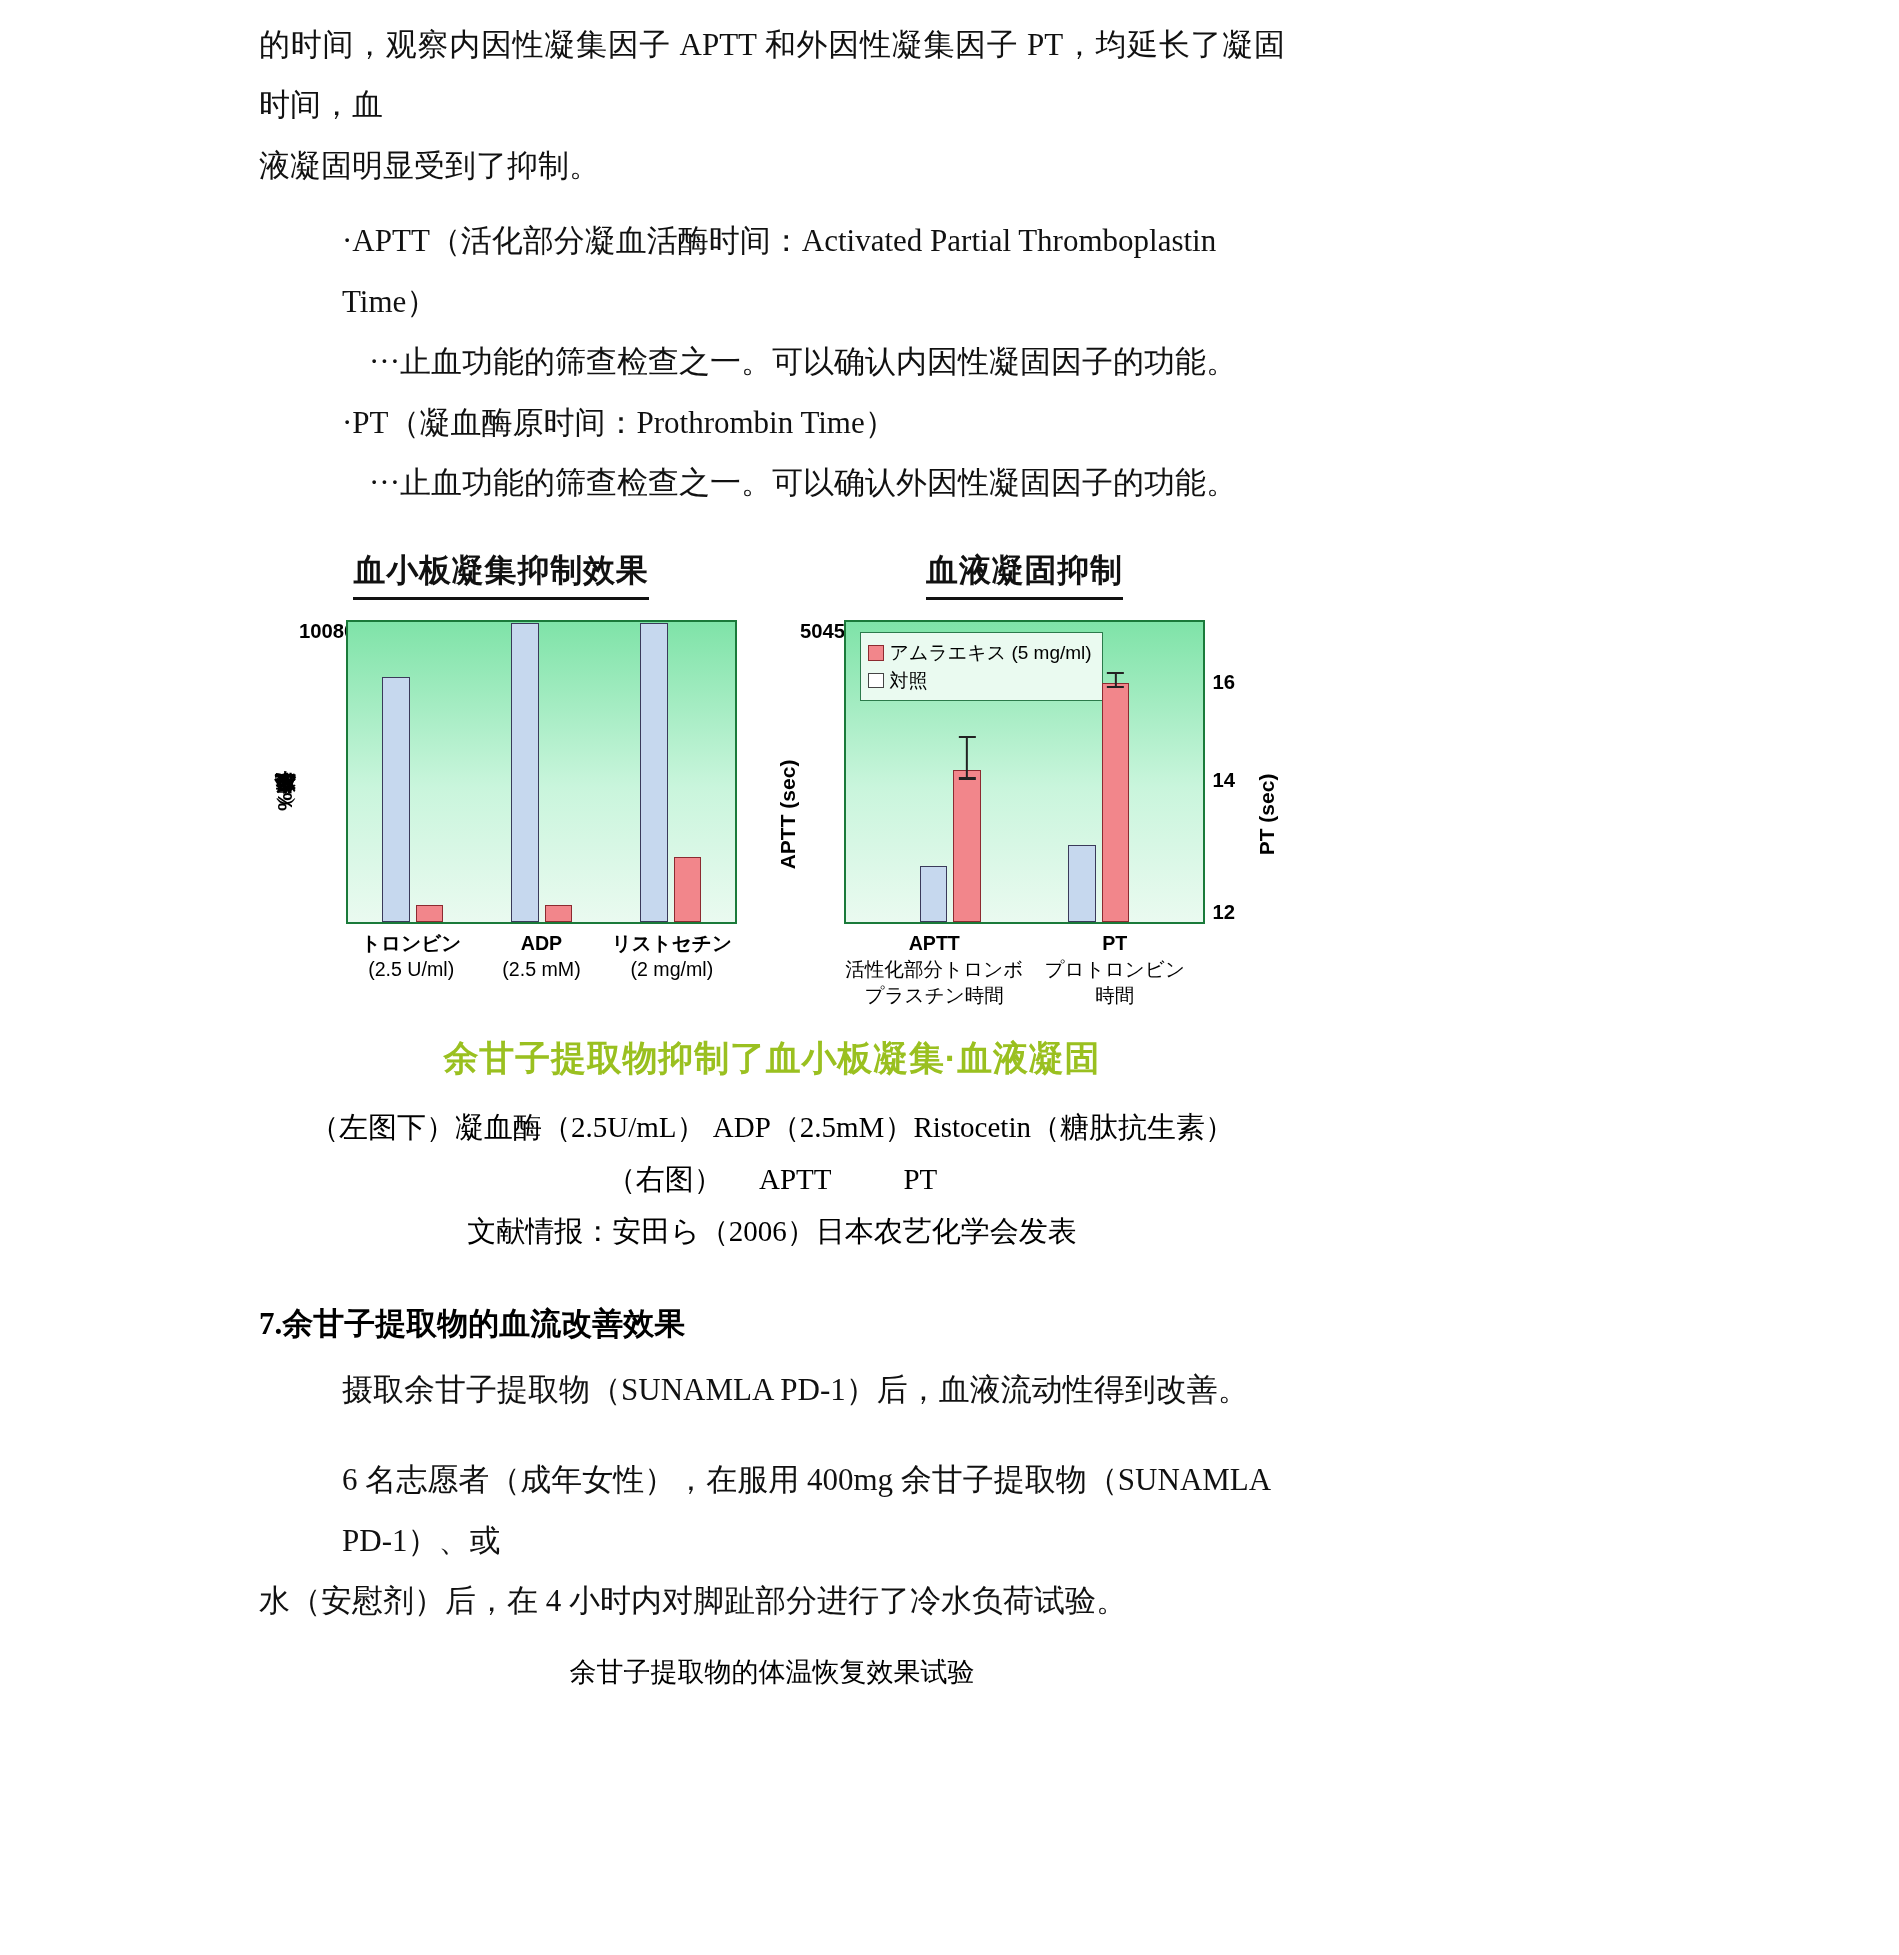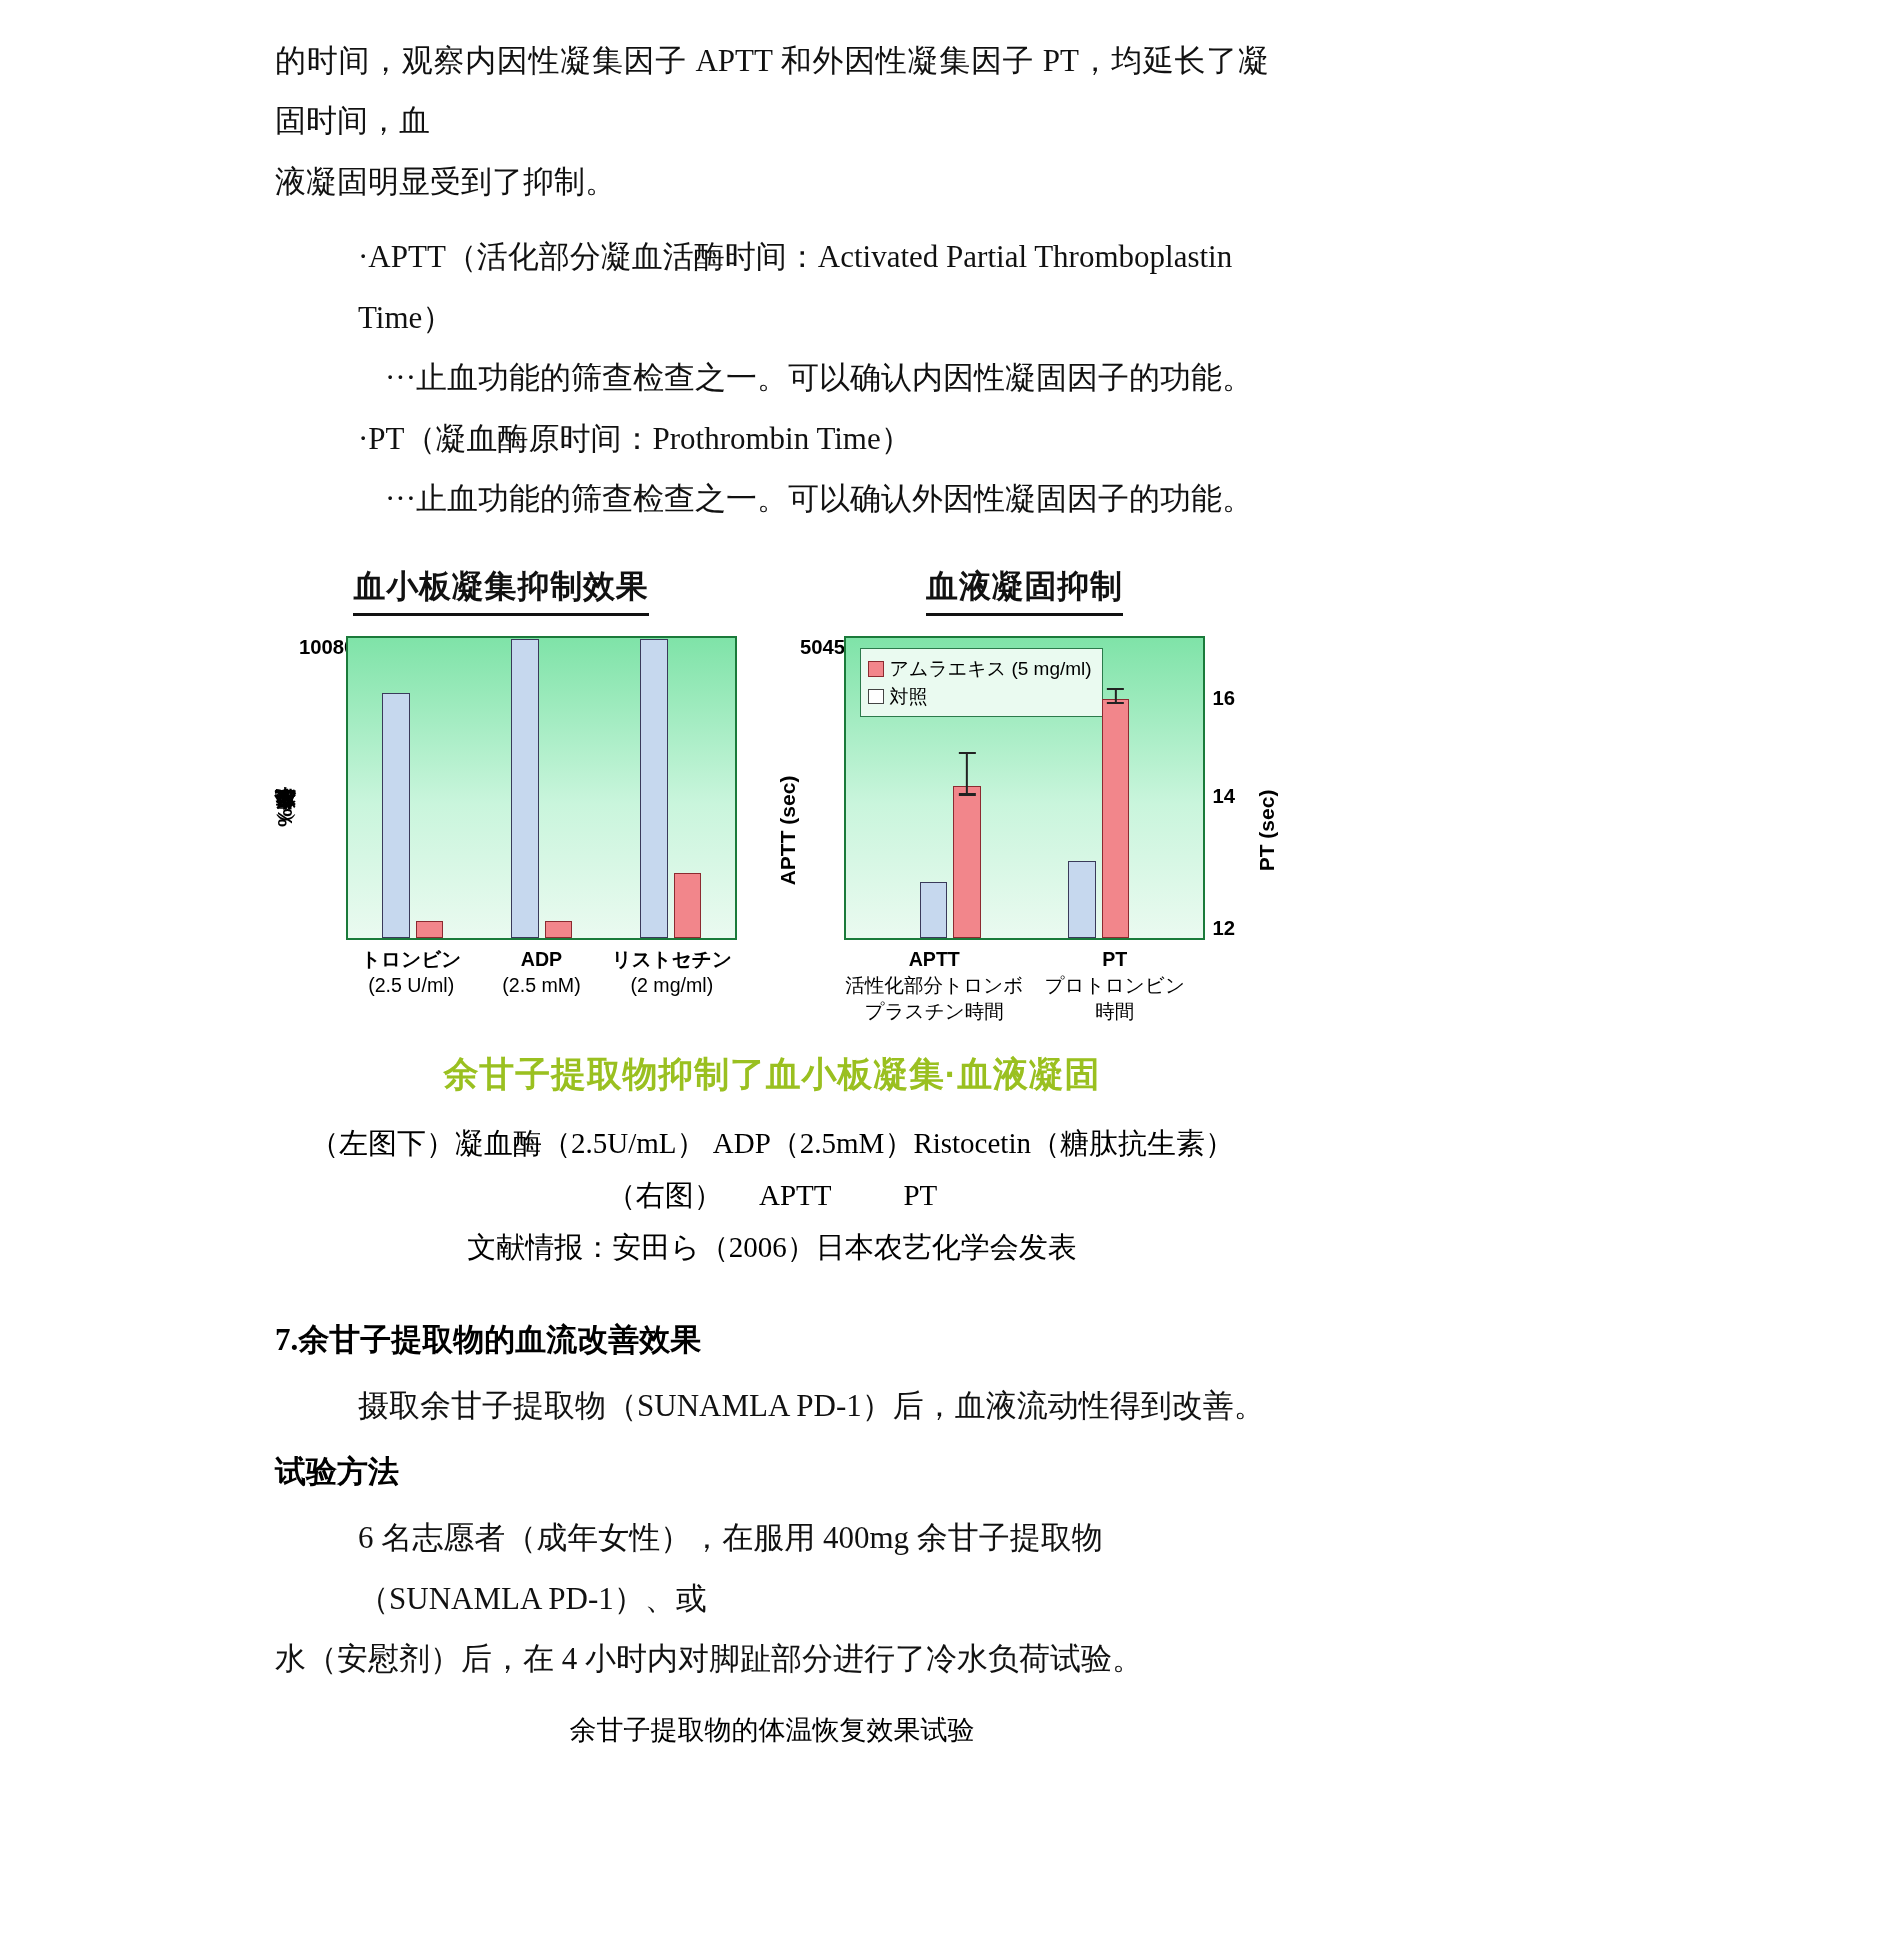--- a/index.html
+++ b/index.html
@@ -12,21 +12,21 @@
     height: 1955px;
     font-family: "Liberation Serif", serif;
     color: #000;
     position: relative;
     overflow: hidden;
   }
   .page {
     position: relative;
     width: 1544px;
     height: 1955px;
-    padding: 16px;
+    padding: 0;
     box-sizing: border-box;
   }
   .body-text {
     font-family: "Liberation Serif", serif;
     font-size: 31px;
     line-height: 1.95;
     color: #111;
   }
   .para {
     margin: 0 259px 0 259px;
@@ -329,21 +329,20 @@
   <div class="sp-60"></div>
 
   <div class="section-head">7.余甘子提取物的血流改善效果</div>
 
   <div class="sp-20"></div>
 
   <div class="indent-1 body-text">摄取余甘子提取物（SUNAMLA PD-1）后，血液流动性得到改善。</div>
 
   <div class="sp-20"></div>
 
-  <div class="section-head">试验方法</div>
 
   <div class="sp-20"></div>
 
   <div class="indent-1 body-text">6 名志愿者（成年女性），在服用 400mg 余甘子提取物（SUNAMLA PD-1）、或</div>
   <div class="para body-text">水（安慰剂）后，在 4 小时内对脚趾部分进行了冷水负荷试验。</div>
 
   <div class="bottom-title">余甘子提取物的体温恢复效果试验</div>
 
 </div>
 

